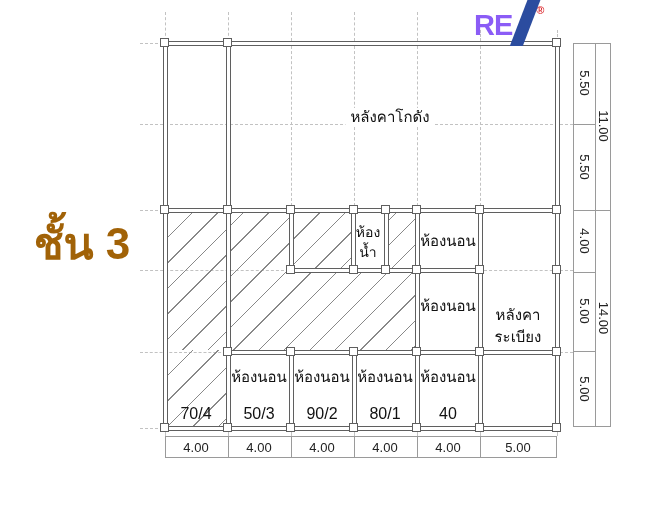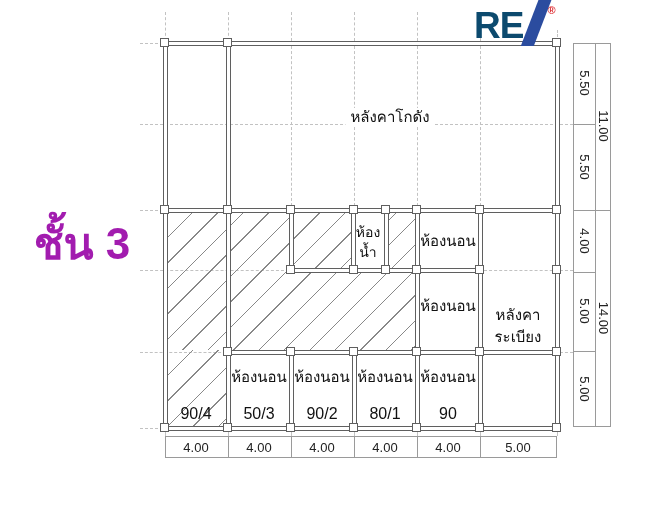--- a/index.html
+++ b/index.html
@@ -15,24 +15,24 @@
   .dr{position:absolute;border:1px solid #9a9a9a;box-sizing:border-box;}
   .dmv{position:absolute;width:0;border-left:1px solid #9a9a9a;}
   .dmh{position:absolute;height:0;border-top:1px solid #9a9a9a;}
   
   .lbl{position:absolute;transform:translate(-50%,-50%);font-size:15px;color:#111;
        white-space:pre-line;text-align:center;line-height:1.45;z-index:5;}
   .lbl.bg{background:#fff;padding:0 5px;line-height:1.2;text-align:center;}
   .num{font-size:16px;}
   .dimt{position:absolute;transform:translate(-50%,-50%);font-size:13px;color:#222;z-index:5;white-space:nowrap;}
   .dimv{writing-mode:vertical-rl;}
-  .floor{position:absolute;transform:translate(-50%,-50%);font-size:44px;font-weight:bold;color:#a21caf;z-index:5;white-space:nowrap;}
+  .floor{position:absolute;transform:translate(-50%,-50%);font-size:44px;font-weight:bold;color:#a16207;z-index:5;white-space:nowrap;}
   
   .logo{position:absolute;left:474px;top:4px;display:flex;align-items:center;z-index:6;}
-  .logo-re,.logo-max{font-size:37px;font-weight:bold;color:#0c4a6e;letter-spacing:-1px;line-height:1;}
+  .logo-re,.logo-max{font-size:29px;font-weight:bold;color:#8b5cf6;letter-spacing:-1px;line-height:1;}
   .logo-slash{width:13px;height:48px;background:#2b4c9f;transform:skewX(-21deg);margin:-6px 4px 0 7px;}
   .logo-reg{align-self:flex-start;margin-top:0;font-size:11px;color:#dc2b30;font-weight:bold;}
 </style>
 </head>
 <body>
 
 <div class="page">
 
   <div id="drawing">
       <div class="dh" style="left: 140px; top: 124px; width: 433px; height: 0px;"></div>
@@ -136,25 +136,25 @@
 น้ำ</div>
   <div class="lbl" style="left:448px;top:241px">ห้องนอน</div>
   <div class="lbl" style="left:448px;top:306px">ห้องนอน</div>
   <div class="lbl" style="left:518px;top:326px">หลังคา
 ระเบียง</div>
   <div class="lbl" style="left:259px;top:377px">ห้องนอน</div>
   <div class="lbl" style="left:322px;top:377px">ห้องนอน</div>
   <div class="lbl" style="left:385px;top:377px">ห้องนอน</div>
   <div class="lbl" style="left:448px;top:377px">ห้องนอน</div>
 
-  <div class="lbl num" style="left:196px;top:414px">90/4</div>
+  <div class="lbl num" style="left:196px;top:414px">70/4</div>
   <div class="lbl num" style="left:259px;top:414px">50/3</div>
   <div class="lbl num" style="left:322px;top:414px">90/2</div>
   <div class="lbl num" style="left:385px;top:414px">80/1</div>
-  <div class="lbl num" style="left:448px;top:414px">90</div>
+  <div class="lbl num" style="left:448px;top:414px">40</div>
 
   <div class="dimt dimv" style="left:584px;top:83px">5.50</div>
   <div class="dimt dimv" style="left:584px;top:167px">5.50</div>
   <div class="dimt dimv" style="left:584px;top:241px">4.00</div>
   <div class="dimt dimv" style="left:584px;top:311px">5.00</div>
   <div class="dimt dimv" style="left:584px;top:389px">5.00</div>
   <div class="dimt dimv" style="left:603px;top:126px">11.00</div>
   <div class="dimt dimv" style="left:603px;top:318px">14.00</div>
 
   <div class="dimt" style="left:196px;top:447px">4.00</div>

